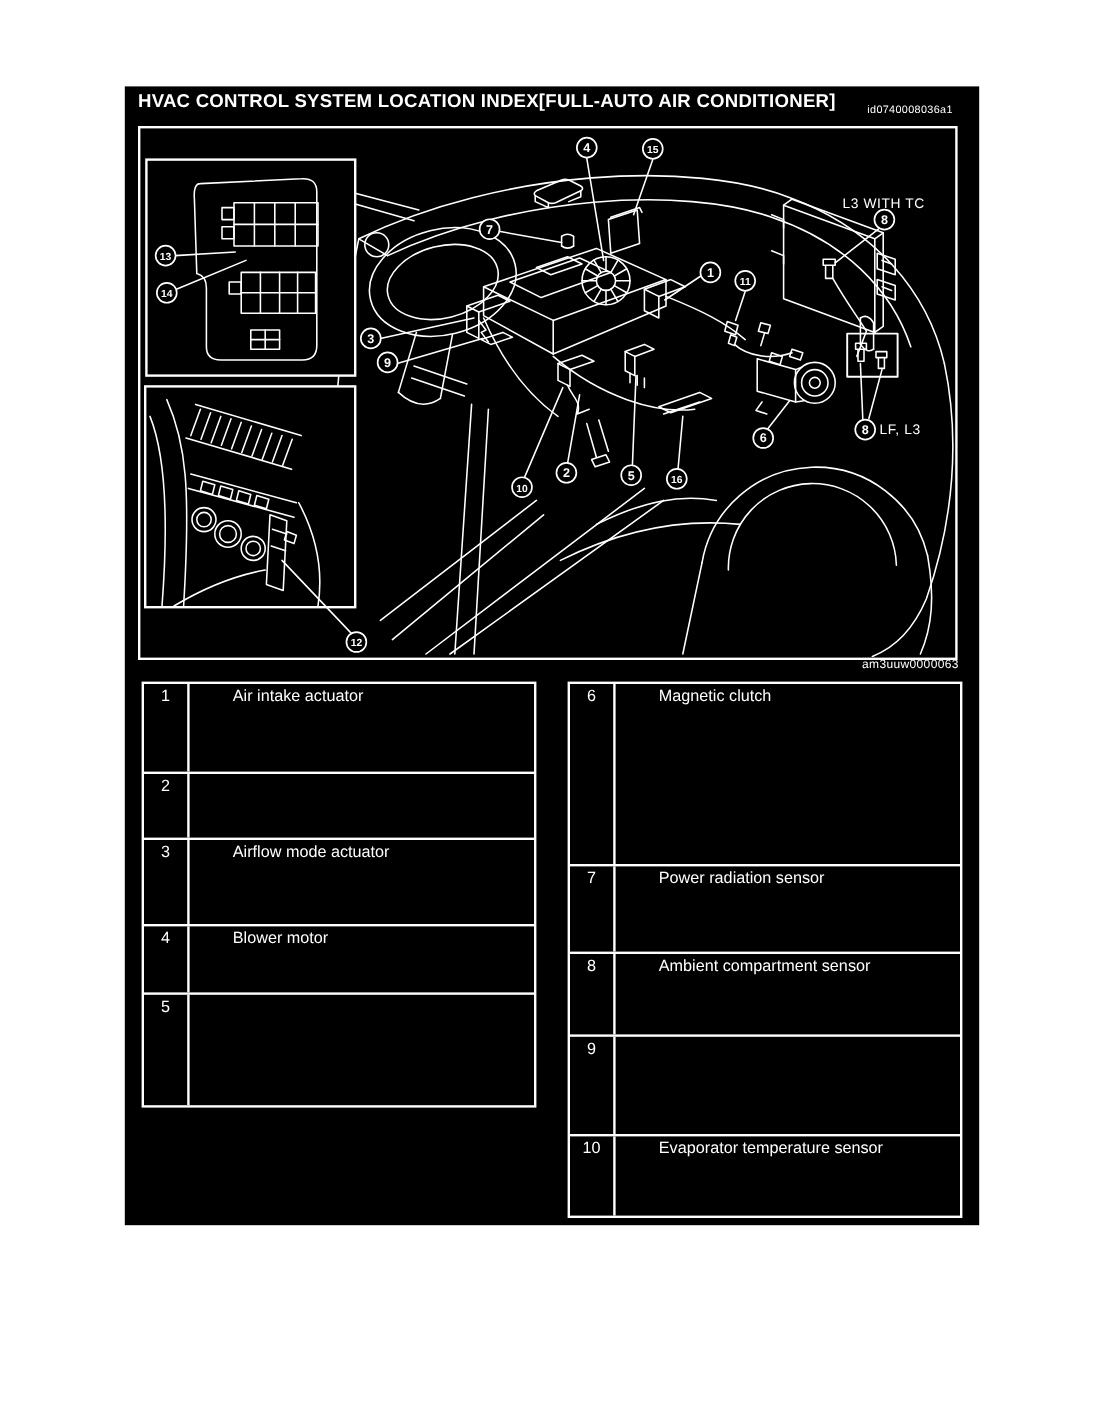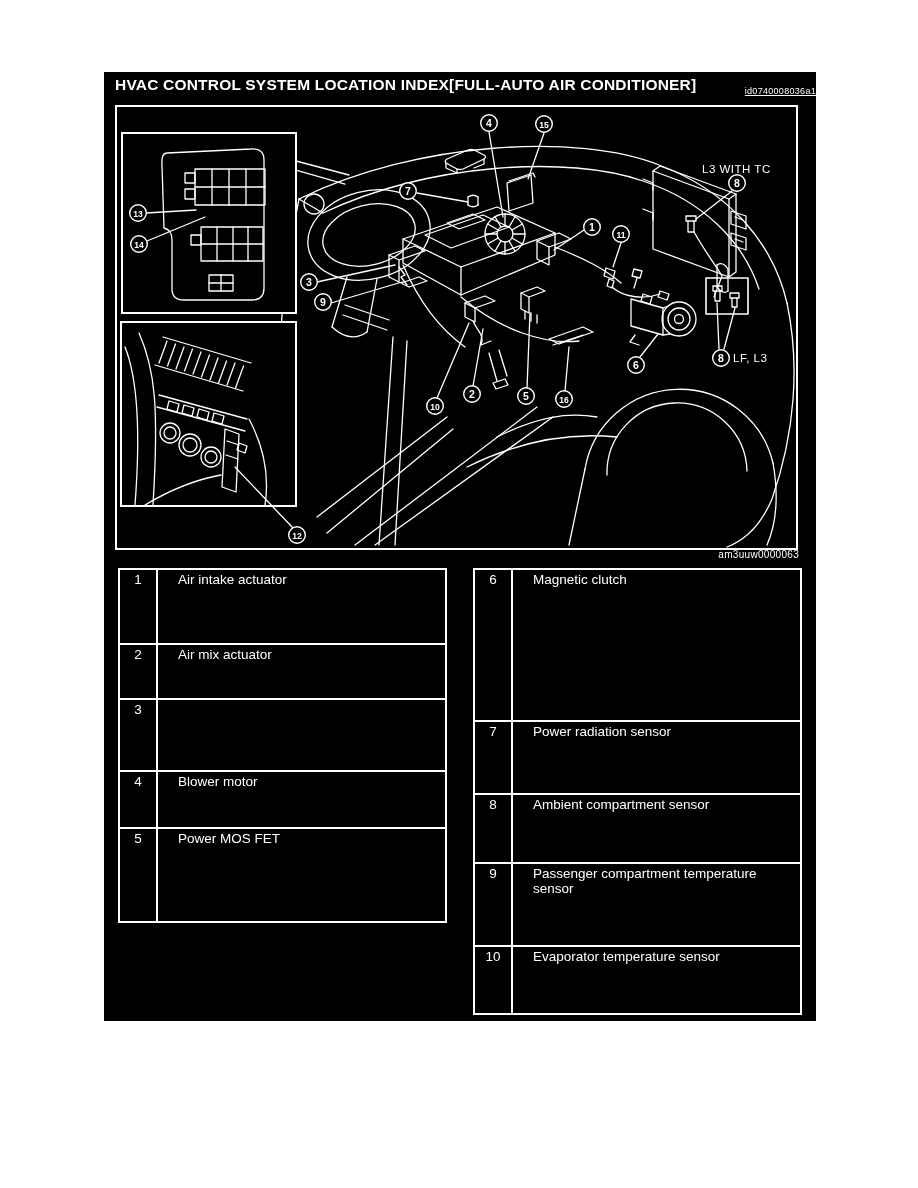--- a/index.html
+++ b/index.html
@@ -1,28 +1,28 @@
 <!DOCTYPE html>
 <html><head>
 <meta charset="utf-8">
 <style>
   html,body{margin:0;padding:0;background:#ffffff;}
   body{width:918px;height:1188px;position:relative;font-family:"Liberation Sans",sans-serif;}
   .panel{position:absolute;left:104px;top:72px;width:712px;height:949px;background:#000;color:#fff;}
   .title{position:absolute;left:11px;top:4px;font-size:15.5px;font-weight:bold;letter-spacing:.2px;white-space:nowrap;}
-  .doc-id{position:absolute;right:0;top:14px;font-size:9px;letter-spacing:.3px;text-decoration:underline;}
+  .doc-id{position:absolute;right:22px;top:14px;font-size:9px;letter-spacing:.3px;}
   .diagram-frame{position:absolute;left:11px;top:33px;width:683px;height:445px;border:2px solid #fff;box-sizing:border-box;}
   .figure-id{position:absolute;right:17px;top:477px;font-size:10px;letter-spacing:.3px;}
   .tbl{position:absolute;border:2px solid #fff;box-sizing:content-box;width:325px;}
   .tbl-left{left:14px;top:496px;}
   .tbl-right{left:369px;top:496px;}
   .trow{display:flex;box-sizing:border-box;border-top:2px solid #fff;}
   .trow:first-child{border-top:none;}
   .tnum{width:36px;flex:0 0 36px;border-right:2px solid #fff;text-align:center;padding-top:2px;font-size:13.5px;}
-  .tdesc{flex:1;padding:2px 20px;font-size:13.5px;}
+  .tdesc{flex:1;padding:2px 0;font-size:13.5px;margin-left:36px;}
   svg .art{stroke:#fff;fill:none;stroke-width:1.3;stroke-linecap:round;stroke-linejoin:round;}
   svg .inset{fill:#000;stroke:#fff;stroke-width:2;}
   svg .co{fill:#000;stroke:#fff;stroke-width:1.4;}
   svg .cot{fill:#fff;font-family:"Liberation Sans",sans-serif;font-size:10.5px;font-weight:bold;text-anchor:middle;stroke:none;}
   svg .cot-small{font-size:8.6px;}
   svg .dlabel{fill:#fff;font-family:"Liberation Sans",sans-serif;font-size:11.5px;stroke:none;letter-spacing:.5px;}
 </style>
 </head>
 <body>
 
@@ -276,49 +276,47 @@
 
   <div class="figure-id">am3uuw0000063</div>
 
   <div class="tbl tbl-left" id="table-left">
       <div class="trow" style="height: 73px;">
         <div class="tnum">1</div>
         <div class="tdesc">Air intake actuator</div>
       </div>
       <div class="trow" style="height: 55px;">
         <div class="tnum">2</div>
-        <div class="tdesc">Air mix actuator</div>
       </div>
       <div class="trow" style="height: 72px;">
         <div class="tnum">3</div>
+        <div class="tdesc">Airflow mode actuator</div>
       </div>
       <div class="trow" style="height: 57px;">
         <div class="tnum">4</div>
         <div class="tdesc">Blower motor</div>
       </div>
       <div class="trow" style="height: 94px;">
         <div class="tnum">5</div>
-        <div class="tdesc">Power MOS FET</div>
       </div>
     </div>
   <div class="tbl tbl-right" id="table-right">
       <div class="trow" style="height: 150px;">
         <div class="tnum">6</div>
         <div class="tdesc">Magnetic clutch</div>
       </div>
       <div class="trow" style="height: 73px;">
         <div class="tnum">7</div>
         <div class="tdesc">Power radiation sensor</div>
       </div>
       <div class="trow" style="height: 69px;">
         <div class="tnum">8</div>
         <div class="tdesc">Ambient compartment sensor</div>
       </div>
       <div class="trow" style="height: 83px;">
         <div class="tnum">9</div>
-        <div class="tdesc">Passenger compartment temperature sensor</div>
       </div>
       <div class="trow" style="height: 68px;">
         <div class="tnum">10</div>
         <div class="tdesc">Evaporator temperature sensor</div>
       </div>
     </div>
 </div>
 
 </body></html>

